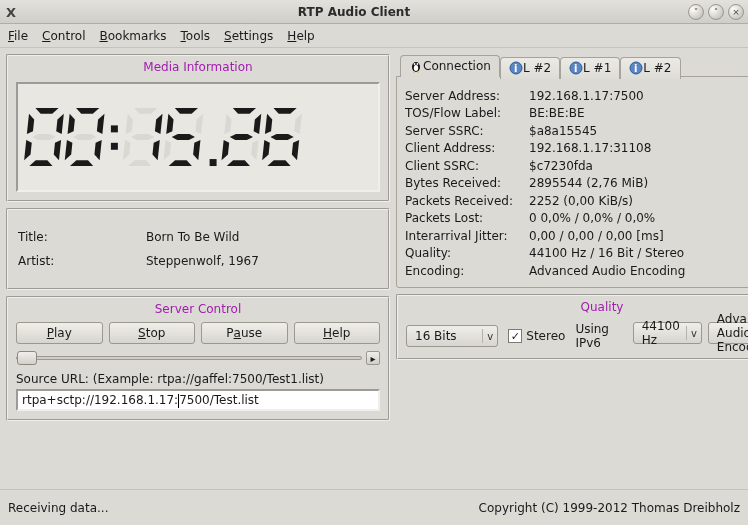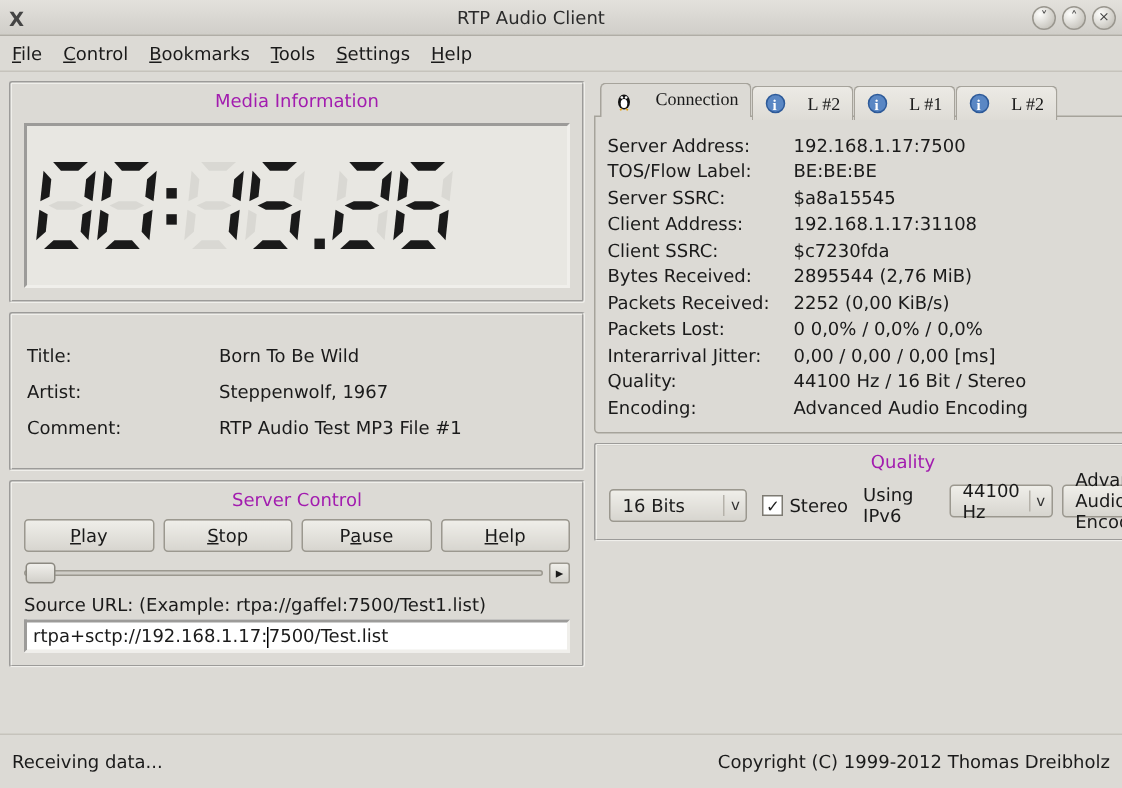--- a/index.html
+++ b/index.html
@@ -23,21 +23,21 @@
     padding: 0 4px;
     gap: 6px;
   }
   .titlebar .app-icon {
     width: 16px; height: 16px;
     display:flex;align-items:center;justify-content:center;
   }
   .titlebar .title {
     flex: 1;
     text-align: center;
-    font-weight: normal;
+    font-weight: bold;
     color: #2b2b2b;
   }
   .titlebar .win-btns { display:flex; gap:4px; }
   .titlebar .win-btn {
     width: 16px; height:16px; border-radius:50%;
     background: radial-gradient(circle at 30% 30%, #fdfdfb, #d4d2cc 60%, #b8b5ad);
     border:1px solid #9a978f;
     display:flex;align-items:center;justify-content:center;
     font-size:9px; color:#444;
   }
@@ -93,26 +93,25 @@
     gap:0;
     margin-left:4px;
   }
   .tab {
     border:1px solid #a6a39b;
     border-bottom:none;
     background: linear-gradient(to bottom,#eceae5,#dedcd6);
     border-radius: 4px 4px 0 0;
     padding: 3px 8px;
     display:flex;
-    align-items:center;
-    gap:14px;
+    align-items:flex-start;
+    gap:0;
     position:relative;
     top:1px;
     font-size:12px;
-    font-family:Liberation Serif, serif;
   }
   .tab.active {
     background:#dcdad5;
     z-index:2;
     padding-bottom:4px;
     top:1px;
   }
   .tab:not(.active){ top:3px; }
   .tab .ico { width:14px;height:14px; display:inline-flex;align-items:center;justify-content:center;}
   .tabbody {
@@ -304,24 +303,20 @@
     </div>
     <div class="panel">
       <div class="media-info">
         <div class="row">
             <span class="k">Title:</span>
             <span>Born To Be Wild</span>
           </div>
         <div class="row">
             <span class="k">Artist:</span>
             <span>Steppenwolf, 1967</span>
-          </div>
-        <div class="row">
-            <span class="k">Comment:</span>
-            <span>RTP Audio Test MP3 File #1</span>
           </div>
       </div>
     </div>
 
     <div class="panel">
       <div class="panel-title">Server Control</div>
       <div class="sc-body">
         <div class="btn-row">
           <div class="btn"><span class="ul">P</span>lay</div>
           <div class="btn"><span class="ul">S</span>top</div>

